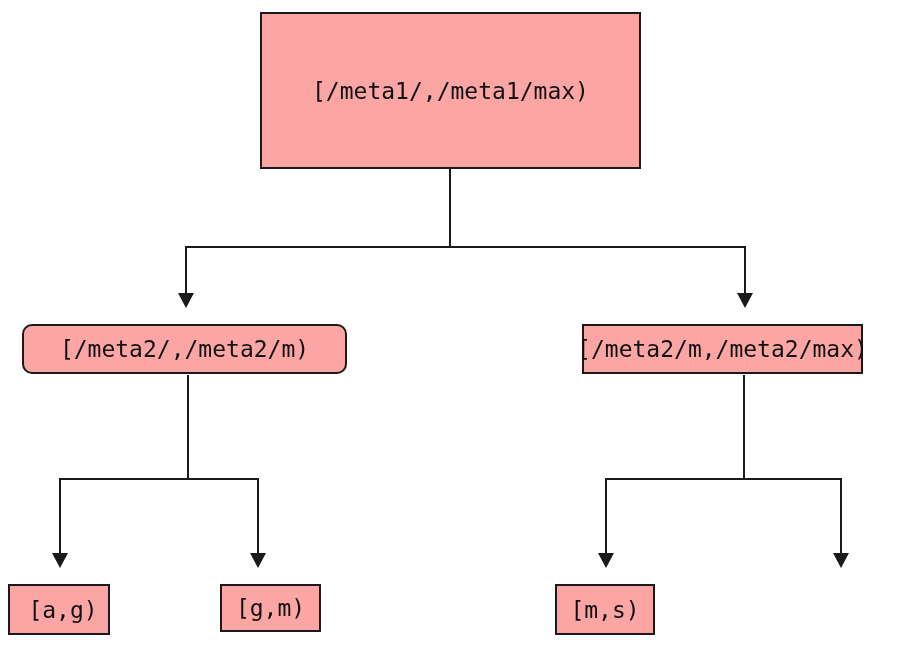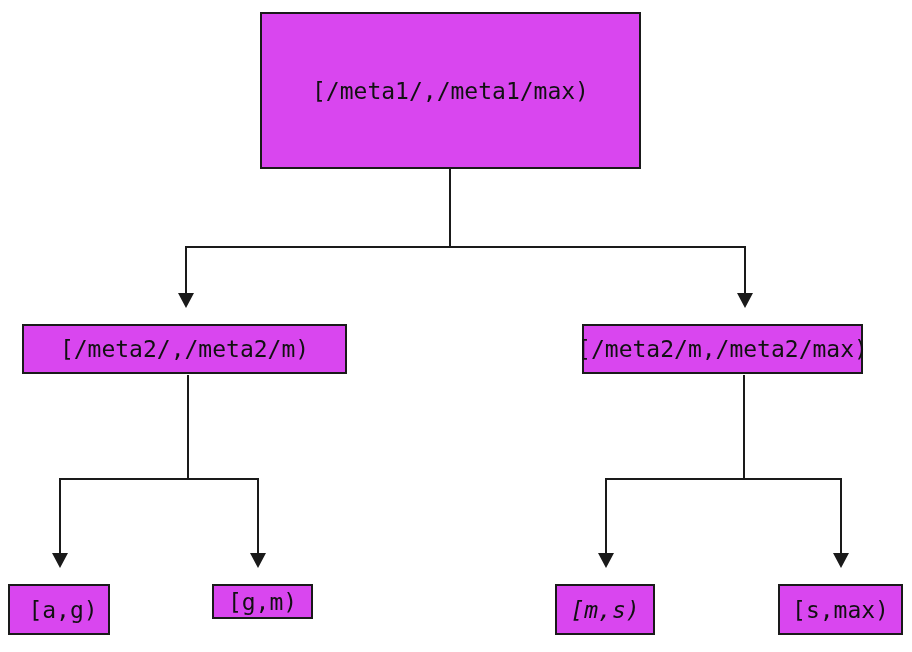--- a/index.html
+++ b/index.html
@@ -21,34 +21,34 @@
     left: 0;
     top: 0;
     width: 912px;
     height: 652px;
     pointer-events: none;
   }
   .node {
     position: absolute;
     box-sizing: border-box;
     border: 2px solid #1a1a1a;
-    background: #d946ef;
+    background: #fca5a5;
     display: flex;
     align-items: center;
     justify-content: center;
     font-size: 23px;
     letter-spacing: 0;
     white-space: nowrap;
   }
   .node-root   { left: 260px; top: 12px;  width: 381px; height: 157px; }
-  .node-left   { left: 22px;  top: 324px; width: 325px; height: 50px; }
+  .node-left   { left: 22px;  top: 324px; width: 325px; height: 50px; border-radius: 10px; }
   .node-right  { left: 582px; top: 324px; width: 281px; height: 50px; }
   .node-leaf-ag   { left: 8px;   top: 584px; width: 102px; height: 51px; padding-left: 8px; }
-  .node-leaf-gm   { left: 212px; top: 584px; width: 101px; height: 35px; }
-  .node-leaf-ms   { left: 555px; top: 584px; width: 100px; height: 51px; font-style: italic; }
+  .node-leaf-gm   { left: 220px; top: 584px; width: 101px; height: 48px; }
+  .node-leaf-ms   { left: 555px; top: 584px; width: 100px; height: 51px; }
   .node-leaf-smax { left: 778px; top: 584px; width: 125px; height: 51px; }
 </style>
 </head>
 <body>
 
 <div class="canvas">
 
   <svg class="edges" width="912" height="652" viewBox="0 0 912 652" xmlns="http://www.w3.org/2000/svg">
     <g fill="none" stroke="#1a1a1a" stroke-width="2">
       <path d="M450 169 V247"></path>
@@ -73,15 +73,14 @@
   <div class="node node-left">[/meta2/,/meta2/m)</div>
 
   <div class="node node-right">[/meta2/m,/meta2/max)</div>
 
   <div class="node node-leaf-ag">[a,g)</div>
 
   <div class="node node-leaf-gm">[g,m)</div>
 
   <div class="node node-leaf-ms">[m,s)</div>
 
-  <div class="node node-leaf-smax">[s,max)</div>
 
 </div>
 
 </body></html>

